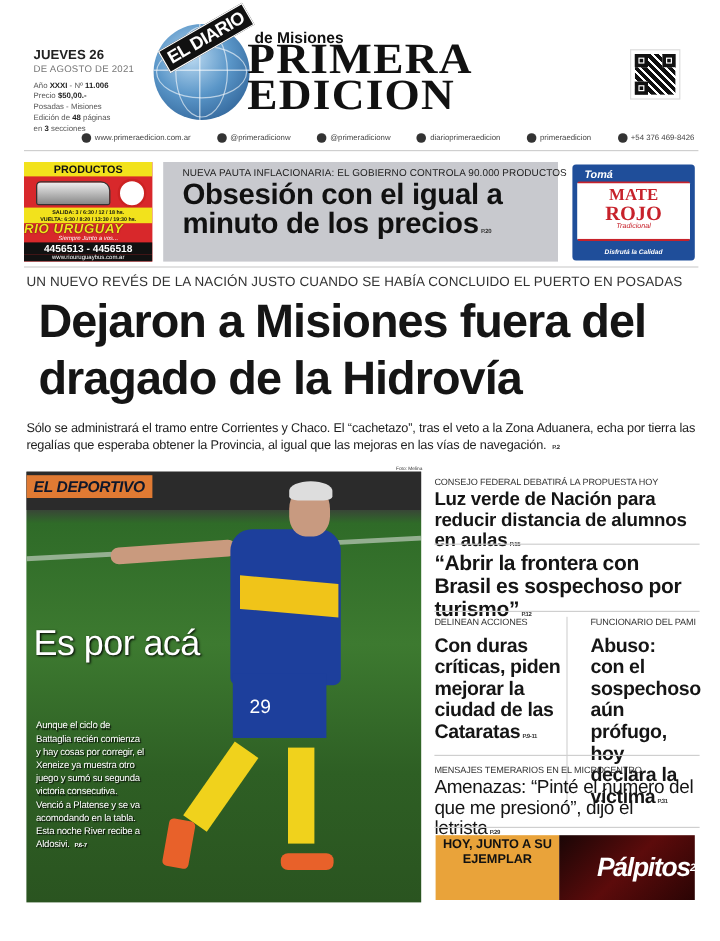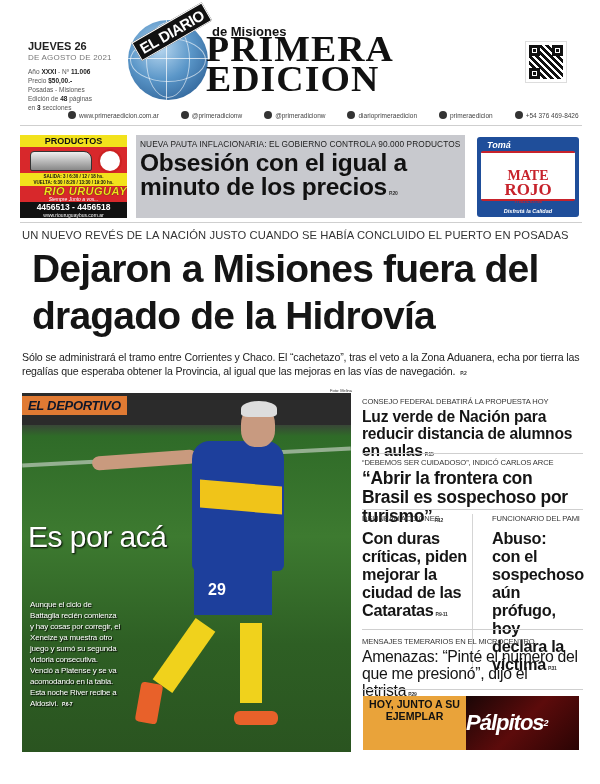--- a/index.html
+++ b/index.html
@@ -28,69 +28,69 @@
 .social{left:68px;top:111px;width:520px;display:flex;gap:14px;font-size:6.5px;color:#444;align-items:center}
 .social span.item{display:flex;align-items:center;gap:3px;margin-right:8px}
 .social .ic{width:8px;height:8px;border-radius:50%;background:#333;display:inline-block}
 .rule{left:20px;width:562px;height:1px;background:#cfcfcf}
 
 .ad-bus{left:20px;top:135px;width:107px;height:83px;background:#d8282b;overflow:hidden}
 .ad-bus .top{background:#f2e21c;color:#111;text-align:center;font-weight:bold;font-size:9px;height:12px;line-height:12px}
 .ad-bus .bus{position:absolute;left:10px;top:16px;width:62px;height:20px;background:linear-gradient(#eee,#888);border-radius:4px 8px 2px 2px;border:1px solid #333}
 .ad-bus .ring{position:absolute;left:78px;top:14px;width:24px;height:24px;border-radius:50%;background:#fff;border:2px solid #c22}
 .ad-bus .sched{position:absolute;top:38px;left:0;width:100%;background:#f2e21c;color:#111;font-size:4.5px;font-weight:bold;text-align:center;line-height:5.5px;padding:1px 0}
-.ad-bus .brand{position:absolute;top:50px;width:100%;text-align:right;color:#f2e21c;font-weight:bold;font-size:11px;font-style:italic;letter-spacing:.5px;text-shadow:0 0 1px #000}
+.ad-bus .brand{position:absolute;top:50px;width:100%;text-align:left;color:#f2e21c;font-weight:bold;font-size:11px;font-style:italic;letter-spacing:.5px;text-shadow:0 0 1px #000}
 .ad-bus .slog{position:absolute;top:61px;width:100%;text-align:center;color:#fff;font-size:5px;font-style:italic}
 .ad-bus .tel{position:absolute;top:67px;left:0;width:100%;background:#111;color:#fff;font-weight:bold;font-size:8.5px;text-align:center;height:10px;line-height:10px}
 .ad-bus .web{position:absolute;top:77px;left:0;width:100%;background:#111;color:#fff;font-size:5px;text-align:center;height:6px;line-height:6px}
-.top-story{left:136px;top:135px;width:329px;height:83px;background:#c8c9ce;padding:4px 4px}
+.top-story{left:136px;top:135px;width:329px;height:83px;background:#c8c9ce;padding:4px 16px}
 .ts-kicker{font-size:8.3px;color:#222;letter-spacing:.1px;white-space:nowrap}
 .ts-head{font-weight:bold;font-size:24.5px;line-height:24px;color:#111;margin-top:2px;letter-spacing:-.3px}
 .pg{font-size:5px;font-weight:bold;color:#333;vertical-align:baseline;margin-left:2px}
 .ad-mate{left:477px;top:137px;width:102px;height:80px;background:#1f4e9a;border-radius:3px;overflow:hidden}
 .ad-mate .toma{position:absolute;left:10px;top:3px;color:#fff;font-style:italic;font-weight:bold;font-size:9px}
 .ad-mate .banner{position:absolute;left:4px;top:14px;width:94px;height:50px;background:#fff;border-radius:2px;text-align:center;border-top:2px solid #c7222b;border-bottom:2px solid #c7222b}
-.ad-mate .mate{font-family:"Liberation Serif",serif;font-weight:bold;color:#c7222b;font-size:14px;line-height:13px;margin-top:16px}
+.ad-mate .mate{font-family:"Liberation Serif",serif;font-weight:bold;color:#c7222b;font-size:14px;line-height:13px;margin-top:4px}
 .ad-mate .rojo{font-family:"Liberation Serif",serif;font-weight:bold;color:#c7222b;font-size:17px;line-height:16px}
 .ad-mate .trad{font-style:italic;color:#c7222b;font-size:6px}
 .ad-mate .dis{position:absolute;bottom:3px;width:100%;text-align:center;color:#fff;font-style:italic;font-size:5.5px;font-weight:bold}
 
 .kicker-main{left:22px;top:229px;font-size:11.2px;color:#333;letter-spacing:.1px;white-space:nowrap}
 .main-head{left:32px;top:245px;width:570px;font-weight:bold;font-size:39px;line-height:47px;color:#151515;letter-spacing:-.8px}
 .main-deck{left:22px;top:351px;width:566px;font-size:10.6px;line-height:13.5px;color:#222;letter-spacing:-.15px}
 
 .photo{left:22px;top:393px;width:329px;height:359px;overflow:hidden;background:linear-gradient(180deg,#3a3a3a 0%,#3b3b3b 8%,#2f6b28 12%,#3d7a30 40%,#2e5f24 70%,#2a5420 100%)}
 .photo .line{position:absolute;left:0;top:62px;width:100%;height:4px;background:rgba(230,230,230,.55);transform:rotate(-3deg)}
 .photo .stand{position:absolute;left:0;top:0;width:100%;height:32px;background:#2b2b2b}
 .player-head{position:absolute;left:219px;top:12px;width:34px;height:42px;background:#c89a80;border-radius:45% 45% 40% 40%}
 .player-hair{position:absolute;left:219px;top:8px;width:36px;height:16px;background:#ddd;border-radius:50% 50% 20% 20%}
 .jersey{position:absolute;left:170px;top:48px;width:92px;height:130px;background:#1d3f9c;border-radius:18px 18px 6px 6px}
 .jersey-band{position:absolute;left:178px;top:90px;width:82px;height:28px;background:#f0c419;transform:skewY(5deg)}
 .arm{position:absolute;left:70px;top:60px;width:105px;height:14px;background:#c99a7e;border-radius:7px;transform:rotate(-4deg)}
 .shorts{position:absolute;left:172px;top:168px;width:78px;height:54px;background:#1d3f9c}
-.num29{position:absolute;left:186px;top:188px;color:#fff;font-weight:bold;font-size:16px}
+.num29{position:absolute;left:186px;top:188px;color:#fff;font-weight:normal;font-size:16px}
 .sock1{position:absolute;left:150px;top:225px;width:24px;height:75px;background:#f0d21c;transform:rotate(35deg)}
 .sock2{position:absolute;left:218px;top:230px;width:22px;height:80px;background:#f0d21c}
 .boot1{position:absolute;left:116px;top:290px;width:22px;height:40px;background:#e8612a;transform:rotate(10deg);border-radius:4px}
 .boot2{position:absolute;left:212px;top:318px;width:44px;height:14px;background:#e8612a;border-radius:6px}
 .dep-tag{position:absolute;left:0;top:3px;background:#e07a33;color:#0f172a;font-weight:bold;font-style:italic;font-size:13px;padding:2px 6px;letter-spacing:-.3px}
 .photo-head{position:absolute;left:6px;top:128px;color:#fff;font-weight:normal;font-size:30px;line-height:31px;text-shadow:1px 1px 2px #000;letter-spacing:-.5px}
 .photo-text{position:absolute;left:8px;top:206px;width:92px;color:#fff;font-size:8px;line-height:11px;text-shadow:1px 1px 1px #000;letter-spacing:-.2px}
 
 .rc{left:362px;width:221px}
 .rc-kicker{font-size:7.6px;color:#333;white-space:nowrap;letter-spacing:-.1px}
 .rc-head{font-weight:bold;font-size:15.6px;line-height:17px;color:#151515;letter-spacing:-.2px}
 .rc-q{font-weight:bold;font-size:17.5px;line-height:19px;color:#151515;letter-spacing:-.3px}
 .split{display:flex;gap:0}
 .split .col{width:110px;padding-right:4px}
 .split .col+.col{border-left:1px solid #d5d5d5;padding-left:19px}
 .split .h{font-weight:bold;font-size:16.3px;line-height:18px;color:#151515;margin-top:6px;letter-spacing:-.3px}
 .ad-palp{left:363px;top:696px;width:216px;height:54px;display:flex}
 .ad-palp .l{width:103px;background:#e9a33a;color:#111;font-weight:bold;font-size:10.6px;line-height:11.5px;text-align:center;padding-top:3px}
-.ad-palp .r{flex:1;background:linear-gradient(135deg,#1a0606 0%,#5c0b0b 50%,#2a0404 100%);color:#fff;font-weight:bold;font-size:22px;display:flex;align-items:center;justify-content:flex-start;font-style:italic;letter-spacing:-1px}
+.ad-palp .r{flex:1;background:linear-gradient(135deg,#1a0606 0%,#5c0b0b 50%,#2a0404 100%);color:#fff;font-weight:bold;font-size:22px;display:flex;align-items:center;justify-content:flex-end;font-style:italic;letter-spacing:-1px}
 .ad-palp .r sup{font-size:9px}
 </style>
 </head>
 <body>
 
 <div class="abs date-block">
   <div class="date-day">JUEVES 26</div>
   <div class="date-full">DE AGOSTO DE 2021</div>
   <div class="meta">
     <div><span>Año</span> <b>XXXI</b> <span>- Nº</span> <b>11.006</b></div>
@@ -197,21 +197,20 @@
   <div class="photo-text"><span>Aunque el ciclo de Battaglia recién comienza y hay cosas por corregir, el Xeneize ya muestra otro juego y sumó su segunda victoria consecutiva. Venció a Platense y se va acomodando en la tabla. Esta noche River recibe a Aldosivi.</span> <span class="pg" style="color:#fff">P.6-7</span></div>
 </div>
 <div class="abs" style="left:330px;top:388px;font-size:4px;color:#333">Foto: Melina</div>
 
 <div class="abs rc" style="top:397px">
   <div class="rc-kicker">CONSEJO FEDERAL DEBATIRÁ LA PROPUESTA HOY</div>
   <div class="rc-head" style="margin-top:2px"><span>Luz verde de Nación para reducir distancia de alumnos en aulas</span><span class="pg">P.15</span></div>
 </div>
 <div class="abs rule" style="top:453px;left:362px;width:221px"></div>
 <div class="abs rc" style="top:458px">
-  <div class="rc-kicker">“DEBEMOS SER CUIDADOSO”, INDICÓ CARLOS ARCE</div>
   <div class="rc-q" style="margin-top:2px"><span>“Abrir la frontera con Brasil es sospechoso por turismo”</span><span class="pg">P.12</span></div>
 </div>
 <div class="abs rule" style="top:509px;left:362px;width:221px"></div>
 <div class="abs rc" style="top:514px">
   <div class="split">
     <div class="col">
       <div class="rc-kicker">DELINEAN ACCIONES</div>
       <div class="h"><span>Con duras críticas, piden mejorar la ciudad de las Cataratas</span><span class="pg">P.9-11</span></div>
     </div>
     <div class="col">

